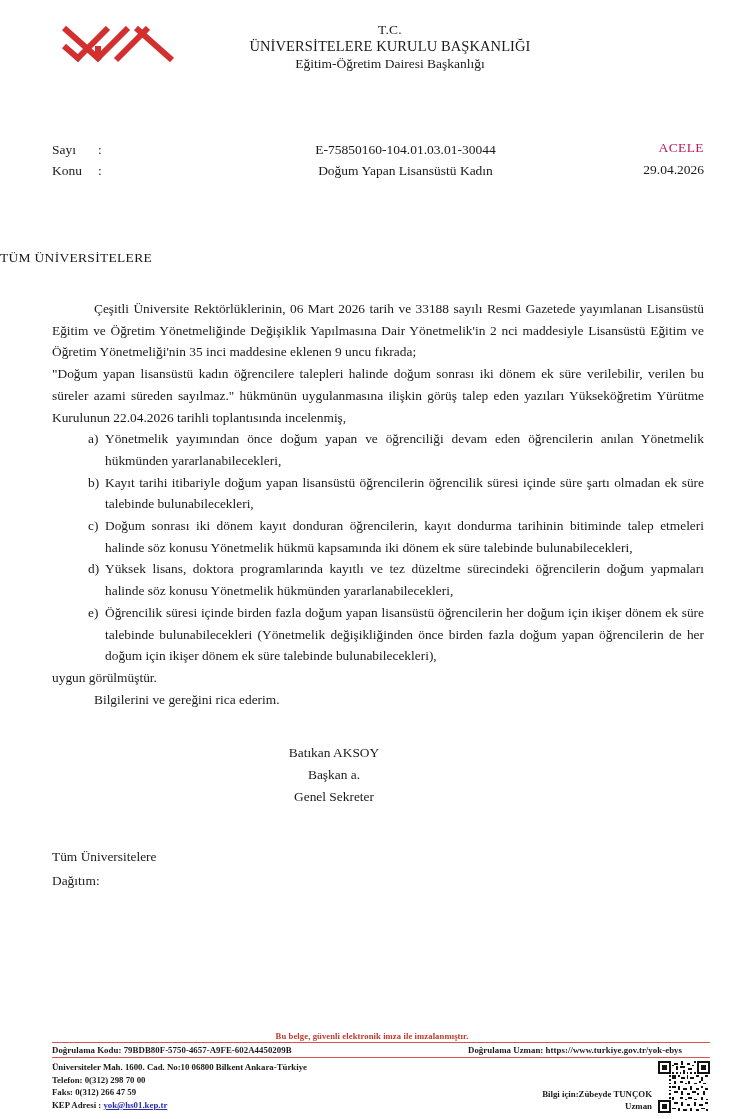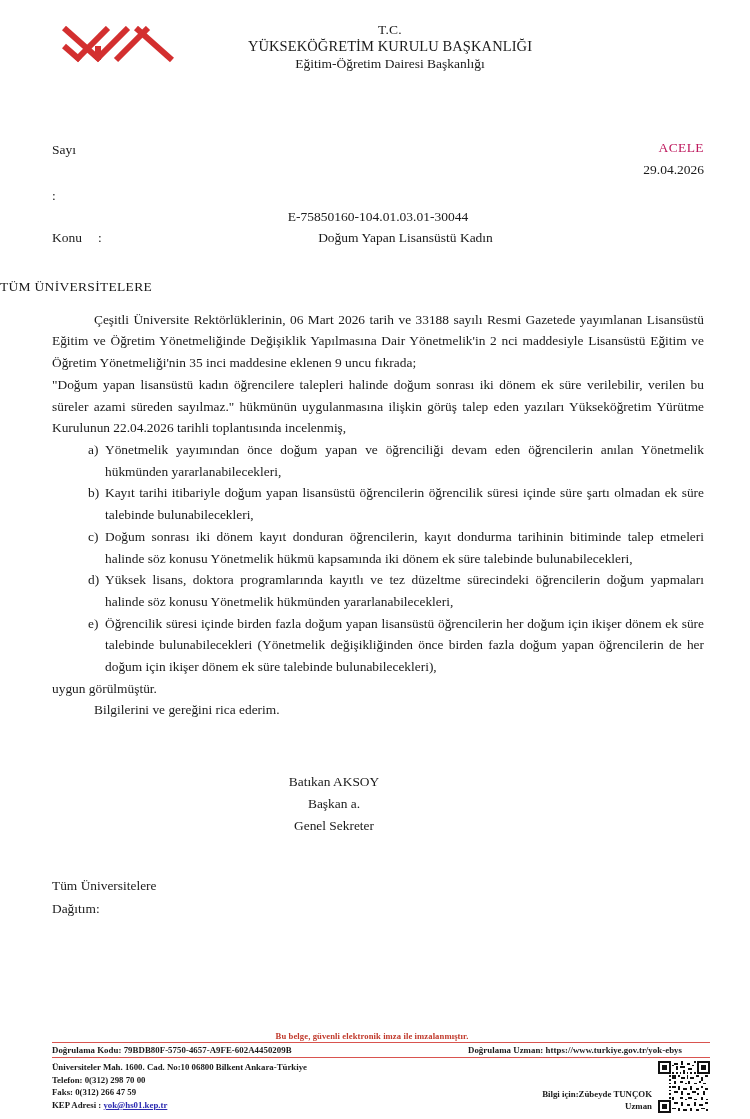--- a/index.html
+++ b/index.html
@@ -75,21 +75,21 @@
     position: absolute;
     right: 46px;
     top: 22px;
     font-size: 13.5px;
   }
   .meta-row {
     display: flex;
     font-size: 13.5px;
     line-height: 1.55;
   }
-  .meta-row.first { margin-top: 21px; flex-direction: column; }
+  .meta-row.first { margin-top: 21px; }
   .meta-label {
     width: 46px;
     flex: 0 0 46px;
   }
   .meta-sep {
     width: 9px;
     flex: 0 0 9px;
   }
   .meta-value { flex: 1; text-align: center; }
   .meta-cont {
@@ -102,21 +102,21 @@
   .addressee {
     text-align: left;
     margin-top: 30px;
     font-size: 13.5px;
     letter-spacing: 0.3px;
   }
 
   
   .body-wrap {
     padding: 0 46px 0 52px;
-    margin-top: 14px;
+    margin-top: 32px;
   }
   .para {
     text-align: justify;
     text-justify: inter-word;
     font-size: 13.4px;
     line-height: 1.62;
     text-indent: 42px;
     margin: 0;
   }
   .para.noindent { text-indent: 0; }
@@ -148,21 +148,21 @@
   }
   .indent-para {
     font-size: 13.4px;
     line-height: 1.62;
     margin: 0;
     text-indent: 42px;
   }
 
   
   .signature {
-    margin-top: 50px;
+    margin-top: 32px;
     padding-right: 82px;
     text-align: center;
     font-size: 13.4px;
     line-height: 1.62;
   }
   .sig-inner {
     display: inline-block;
     text-align: center;
   }
 
@@ -253,21 +253,21 @@
           <line x1="46" y1="2" x2="14" y2="34"></line>
           <line x1="66" y1="2" x2="34" y2="34"></line>
           <line x1="86" y1="2" x2="54" y2="34"></line>
           <line x1="74" y1="2" x2="110" y2="34"></line>
           <line x1="36" y1="20" x2="36" y2="34"></line>
         </g>
       </svg>
     </div>
     <div class="header-titles">
       <div class="t-tc">T.C.</div>
-      <div class="t-kurul">YÜKSEKÖĞRETİM KURULU BAŞKANLIĞI</div>
+      <div class="t-kurul">ÜNİVERSİTELERE KURULU BAŞKANLIĞI</div>
       <div class="t-daire">Eğitim-Öğretim Dairesi Başkanlığı</div>
     </div>
   </div>
 
   <div class="meta">
     <div class="acele">ACELE</div>
     <div class="tarih">29.04.2026</div>
 
     <div class="meta-row first">
       <span class="meta-label">Sayı</span>

